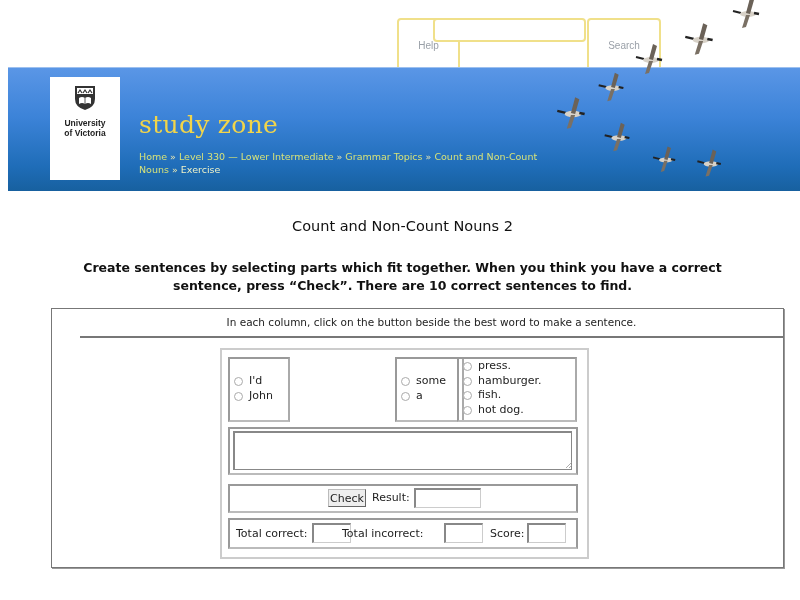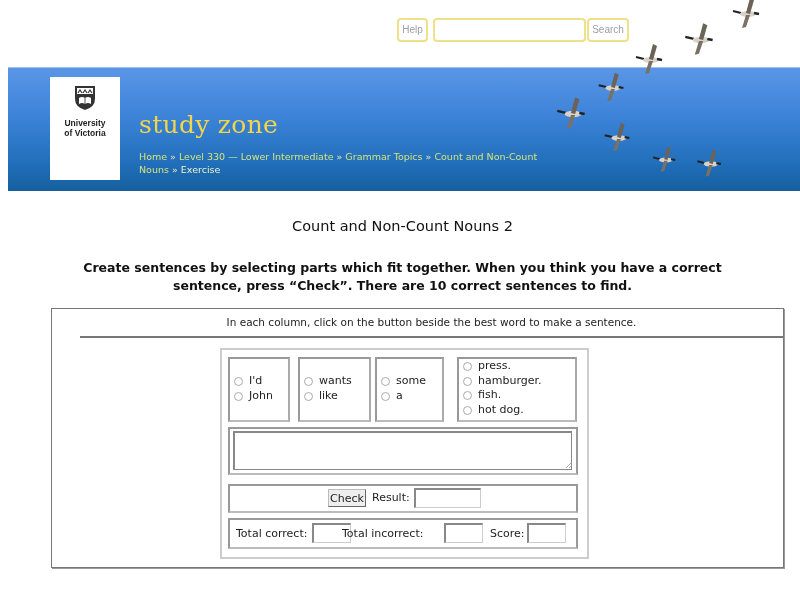--- a/index.html
+++ b/index.html
@@ -8,21 +8,21 @@
     background: #ffffff;
     font-family: "DejaVu Sans", sans-serif;
     color: #111;
   }
   
   .topbar { position: absolute; top: 18px; left: 397px; height: 22px; }
   .yel-btn {
     position: absolute; top: 0; height: 20px;
     border: 2px solid #f0e08a; border-radius: 4px; background: #fff;
     font-size: 10px; color: #9aa0a8; line-height: 20px; text-align: center;
-    padding: 0; box-sizing: content-box;
+    padding: 16px; box-sizing: content-box;
   }
   .help-btn { left: 0; width: 27px; }
   .search-input { left: 36px; width: 145px; border: 2px solid #f0e08a; border-radius: 4px; height: 16px; top: 0; position: absolute; padding: 2px; outline: none; }
   .search-btn { left: 190px; width: 38px; }
 
   
   .banner {
     position: absolute; left: 8px; top: 51px; width: 800px; height: 123px;
     background: linear-gradient(#5a96e6 0%, #3c83d8 40%, #1f6db8 80%, #17609f 100%);
     border-top: 1px solid #9dc0ef;
@@ -175,28 +175,22 @@
   <div class="outer-head">In each column, click on the button beside the best word to make a sentence.</div>
   <div class="inner">
 
     <div class="col" style="left:6px;width:58px;">
       <div class="opts" style="top:15px;">
         <div class="opt"><span class="radio"></span><span>I'd</span></div>
         <div class="opt"><span class="radio"></span><span>John</span></div>
       </div>
     </div>
 
-    <div class="col" style="left:76px;width:69px;">
-      <div class="opts" style="top:15px;">
-        <div class="opt"><span class="radio"></span><span>wants</span></div>
-        <div class="opt"><span class="radio"></span><span>like</span></div>
-      </div>
-    </div>
-
-    <div class="col" style="left:153px;width:65px;">
+
+    <div class="col" style="left:173px;width:65px;">
       <div class="opts" style="top:15px;">
         <div class="opt"><span class="radio"></span><span>some</span></div>
         <div class="opt"><span class="radio"></span><span>a</span></div>
       </div>
     </div>
 
     <div class="col" style="left:235px;width:116px;">
       <div class="opts" style="top:0px;">
         <div class="opt"><span class="radio"></span><span>press.</span></div>
         <div class="opt"><span class="radio"></span><span>hamburger.</span></div>

